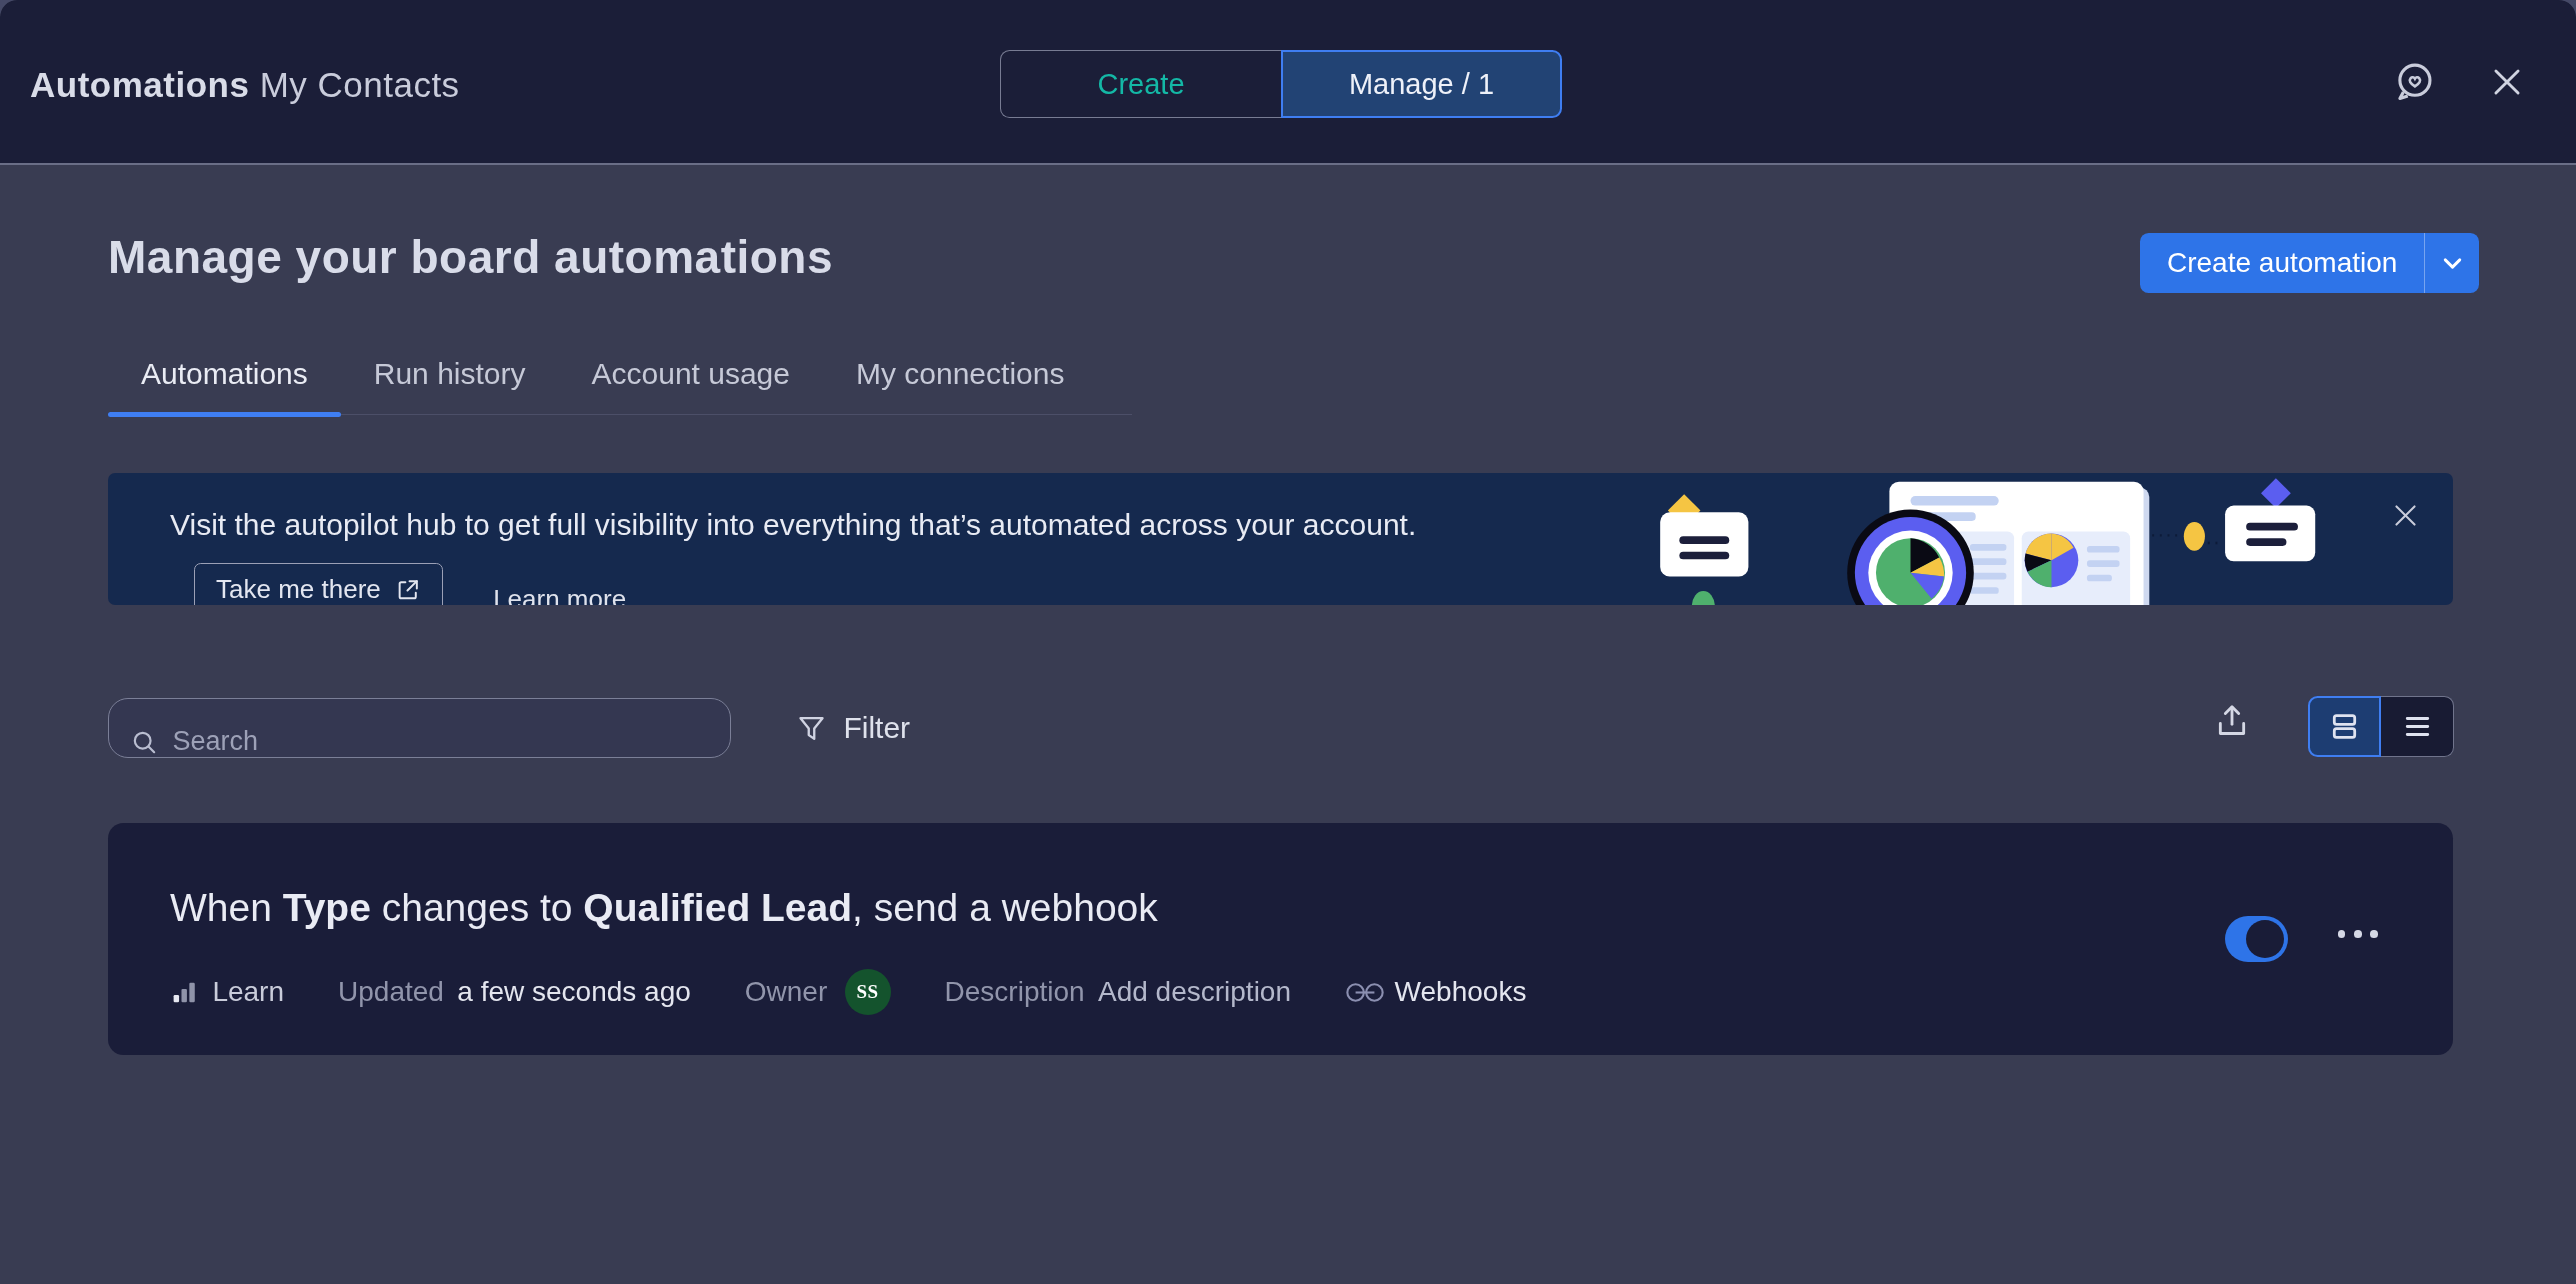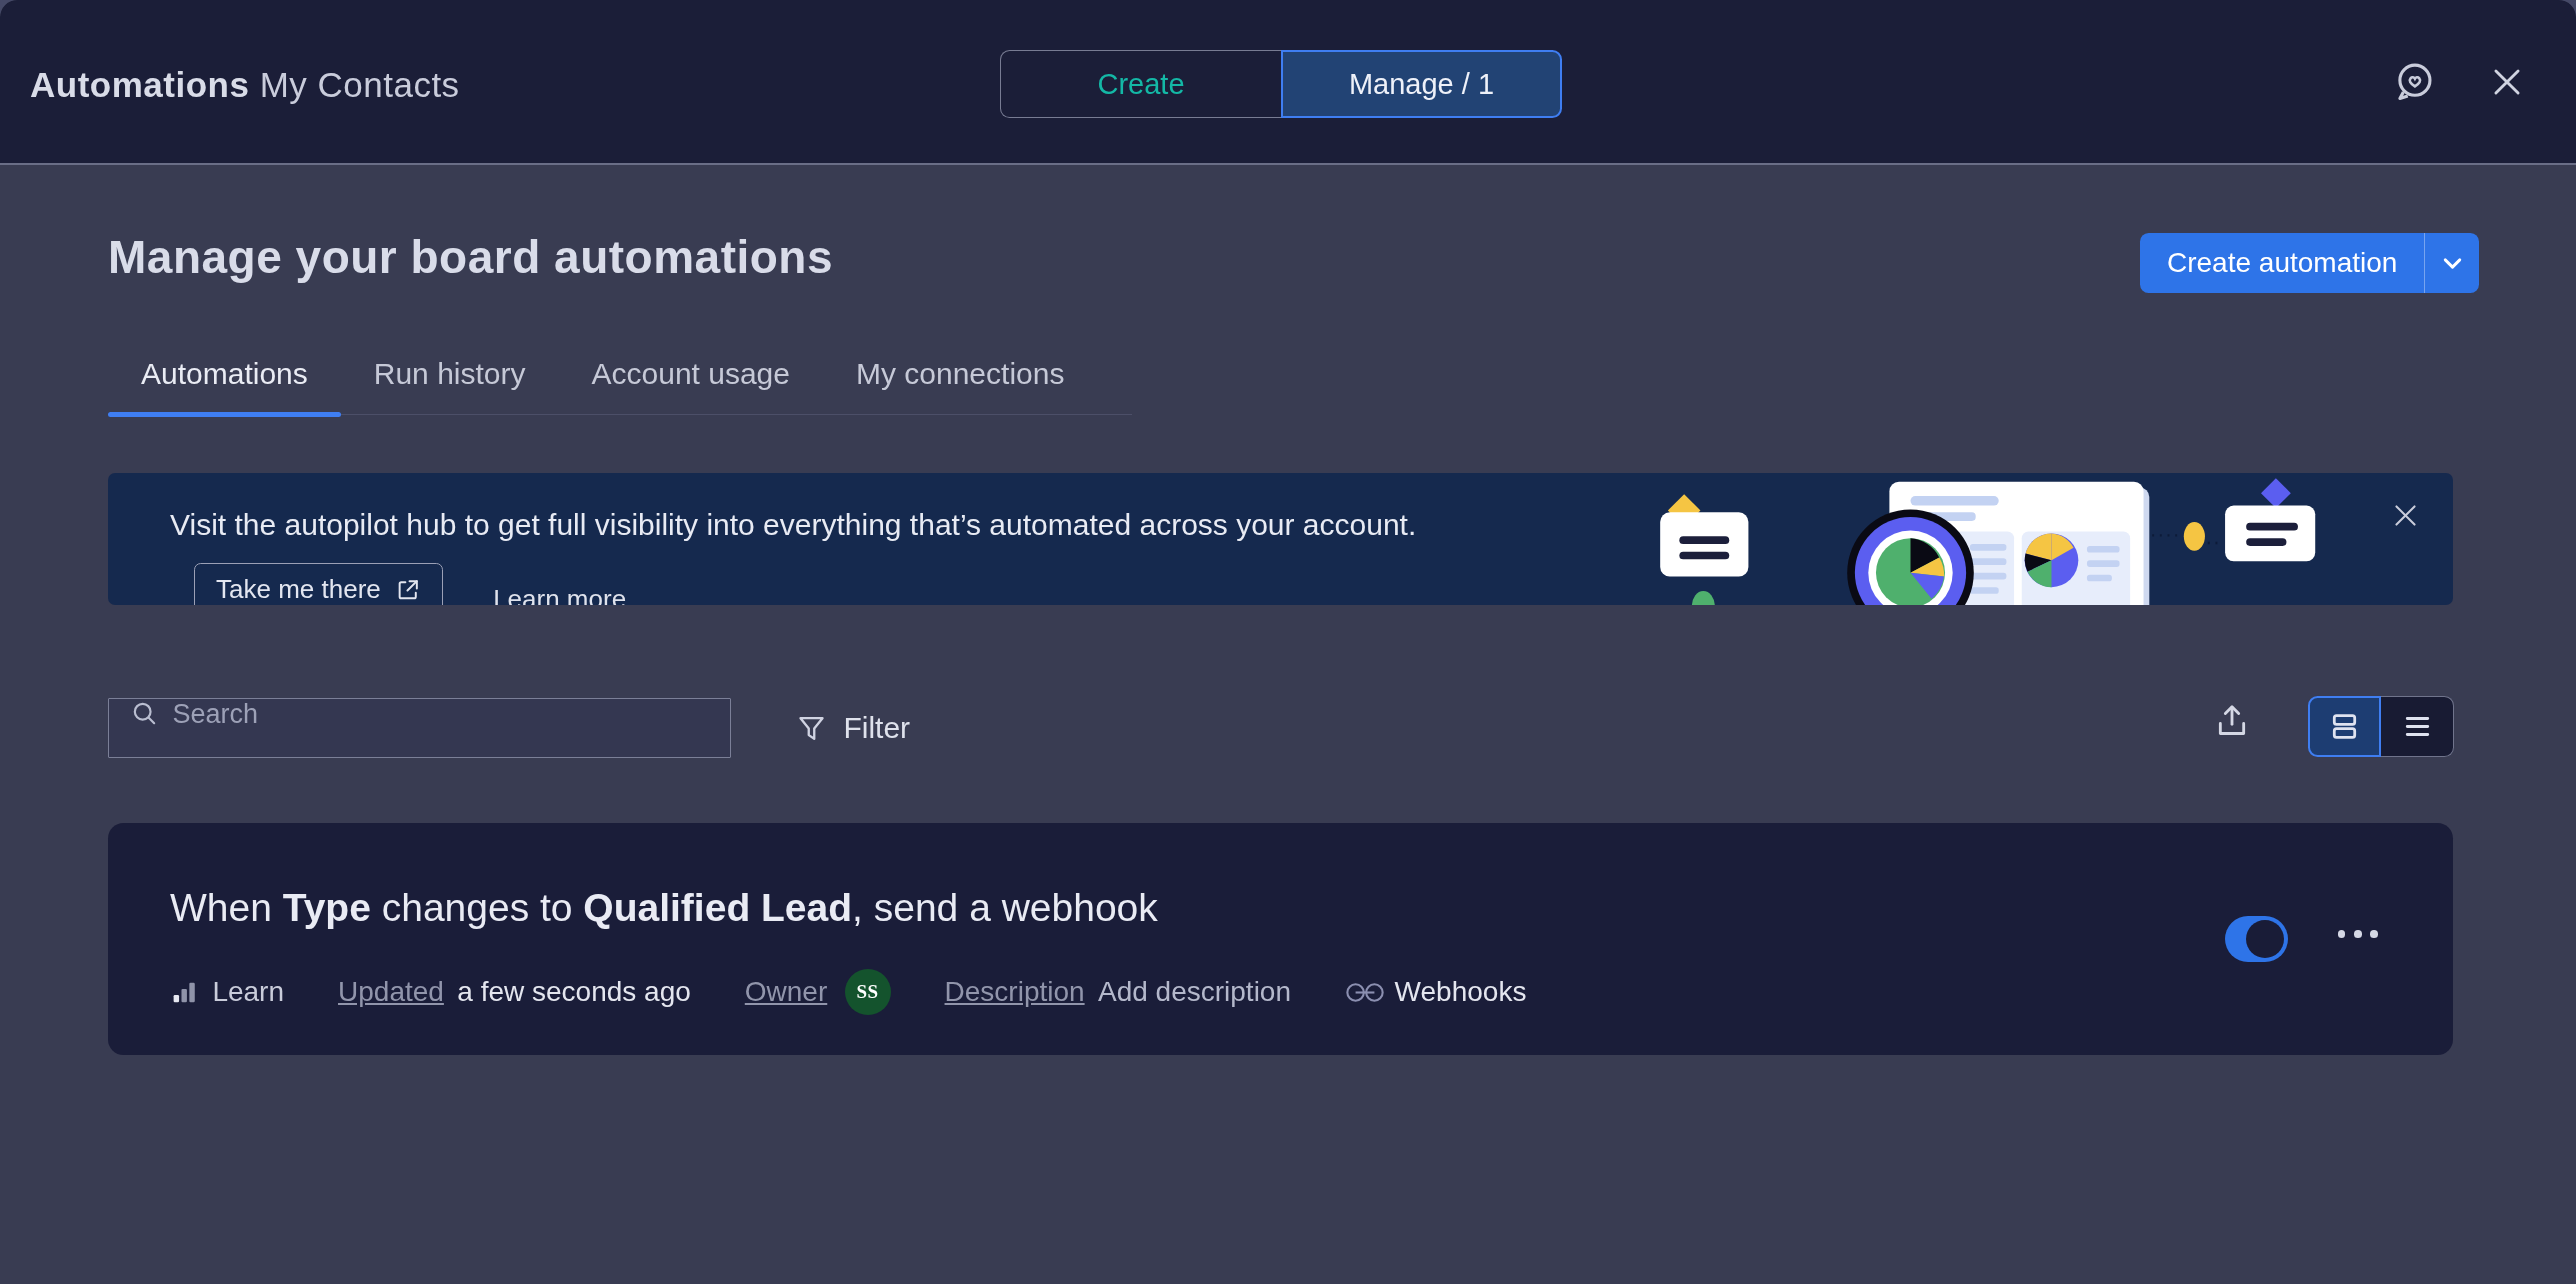--- a/index.html
+++ b/index.html
@@ -47,41 +47,41 @@
   .banner-msg { position:absolute; left:62px; top:35px; font-size:30px; color:#e8ebf4; }
   .banner-actions { position:absolute; left:62px; top:90px; display:flex; align-items:flex-end; gap:50px;margin-left:24px; }
   .takeme { display:flex; align-items:center; gap:15.4px; padding:9.6px 21px; background:transparent;
     border:1.9px solid #9ba0b6; border-radius:6.7px; color:#e3e6f0; font-size:26px; cursor:pointer; }
   .learnmore { font-size:26px; color:#dfe2ec; cursor:pointer; background:none; border:none; }
   .banner-close { position:absolute; left:2282px; top:27px; background:none; border:none; cursor:pointer; }
   .banner-art { position:absolute; left:1507px; top:0; pointer-events:none; }
 
   
   .searchbox { position:absolute; left:108px; top:698px; width:623px; height:60px;
-    border:1.9px solid #7b7f97; border-radius:1px; background:#343751; display:flex; align-items:flex-start; }
+    border:1.9px solid #7b7f97; border-radius:20px; background:#343751; display:flex; align-items:flex-end; }
   .searchbox svg { margin:0 13.4px 0 21px; flex:none; }
   .searchbox input { background:transparent; border:none; outline:none; color:#dfe2ee;
     font-size:27px; width:499px; font-family:inherit; }
   .searchbox input::placeholder { color:#9da1b7; }
   .filter { position:absolute; left:795px; top:698px; height:60px; display:flex; align-items:center;
     gap:15.4px; background:none; border:none; cursor:pointer; color:#dfe2ec; font-size:30px; }
   .export-btn { position:absolute; left:2212px; top:701px; background:none; border:none; cursor:pointer; }
   .viewtoggle { position:absolute; left:2308px; top:696px; display:flex; }
   .vt-btn { width:73px; height:61px; display:flex; align-items:center; justify-content:center; cursor:pointer; }
   .vt-cards { background:#1d3d72; border:2.9px solid #3f7ef2; border-radius:9.6px 0 0 9.6px; }
   .vt-list { background:#181b33; border:1.9px solid #70748c; border-left:none; border-radius:0 9.6px 9.6px 0; }
 
   
   .card { position:absolute; left:108px; top:823px; width:2345px; height:232px;
     background:#1a1d39; border-radius:15.4px; }
   .card-title { position:absolute; left:62px; top:63px; font-size:39px; color:#e9ebf4; font-weight:400; }
   .card-title b { font-weight:700; }
   .card-meta { position:absolute; left:62px; top:146px; display:flex; align-items:center;
     font-size:28px; color:#9195ab; }
-  .meta-label { color:#9195ab;text-decoration:underline; }
+  .meta-label { color:#9195ab; }
   .meta-value { color:#e4e6ef; }
   .meta-muted { color:#b4b8cb; }
   .avatar { width:46px; height:46px; border-radius:50%; background:#14532d; color:#fff;
     font-size:19px; font-weight:700; display:flex; align-items:center; justify-content:center;
     letter-spacing:0.5px; cursor:pointer;font-family:Liberation Serif, serif; }
   .toggle { position:absolute; right:165px; top:93px; width:63px; height:46px; border-radius:23px;
     background:#2e74e8; border:none; cursor:pointer; }
   .toggle .knob { position:absolute; right:3.8px; top:3.8px; width:38px; height:38px; border-radius:50%;
     background:#191c37; }
   .card-menu { position:absolute; right:75px; top:107px; display:flex; gap:8.6px; background:none;

